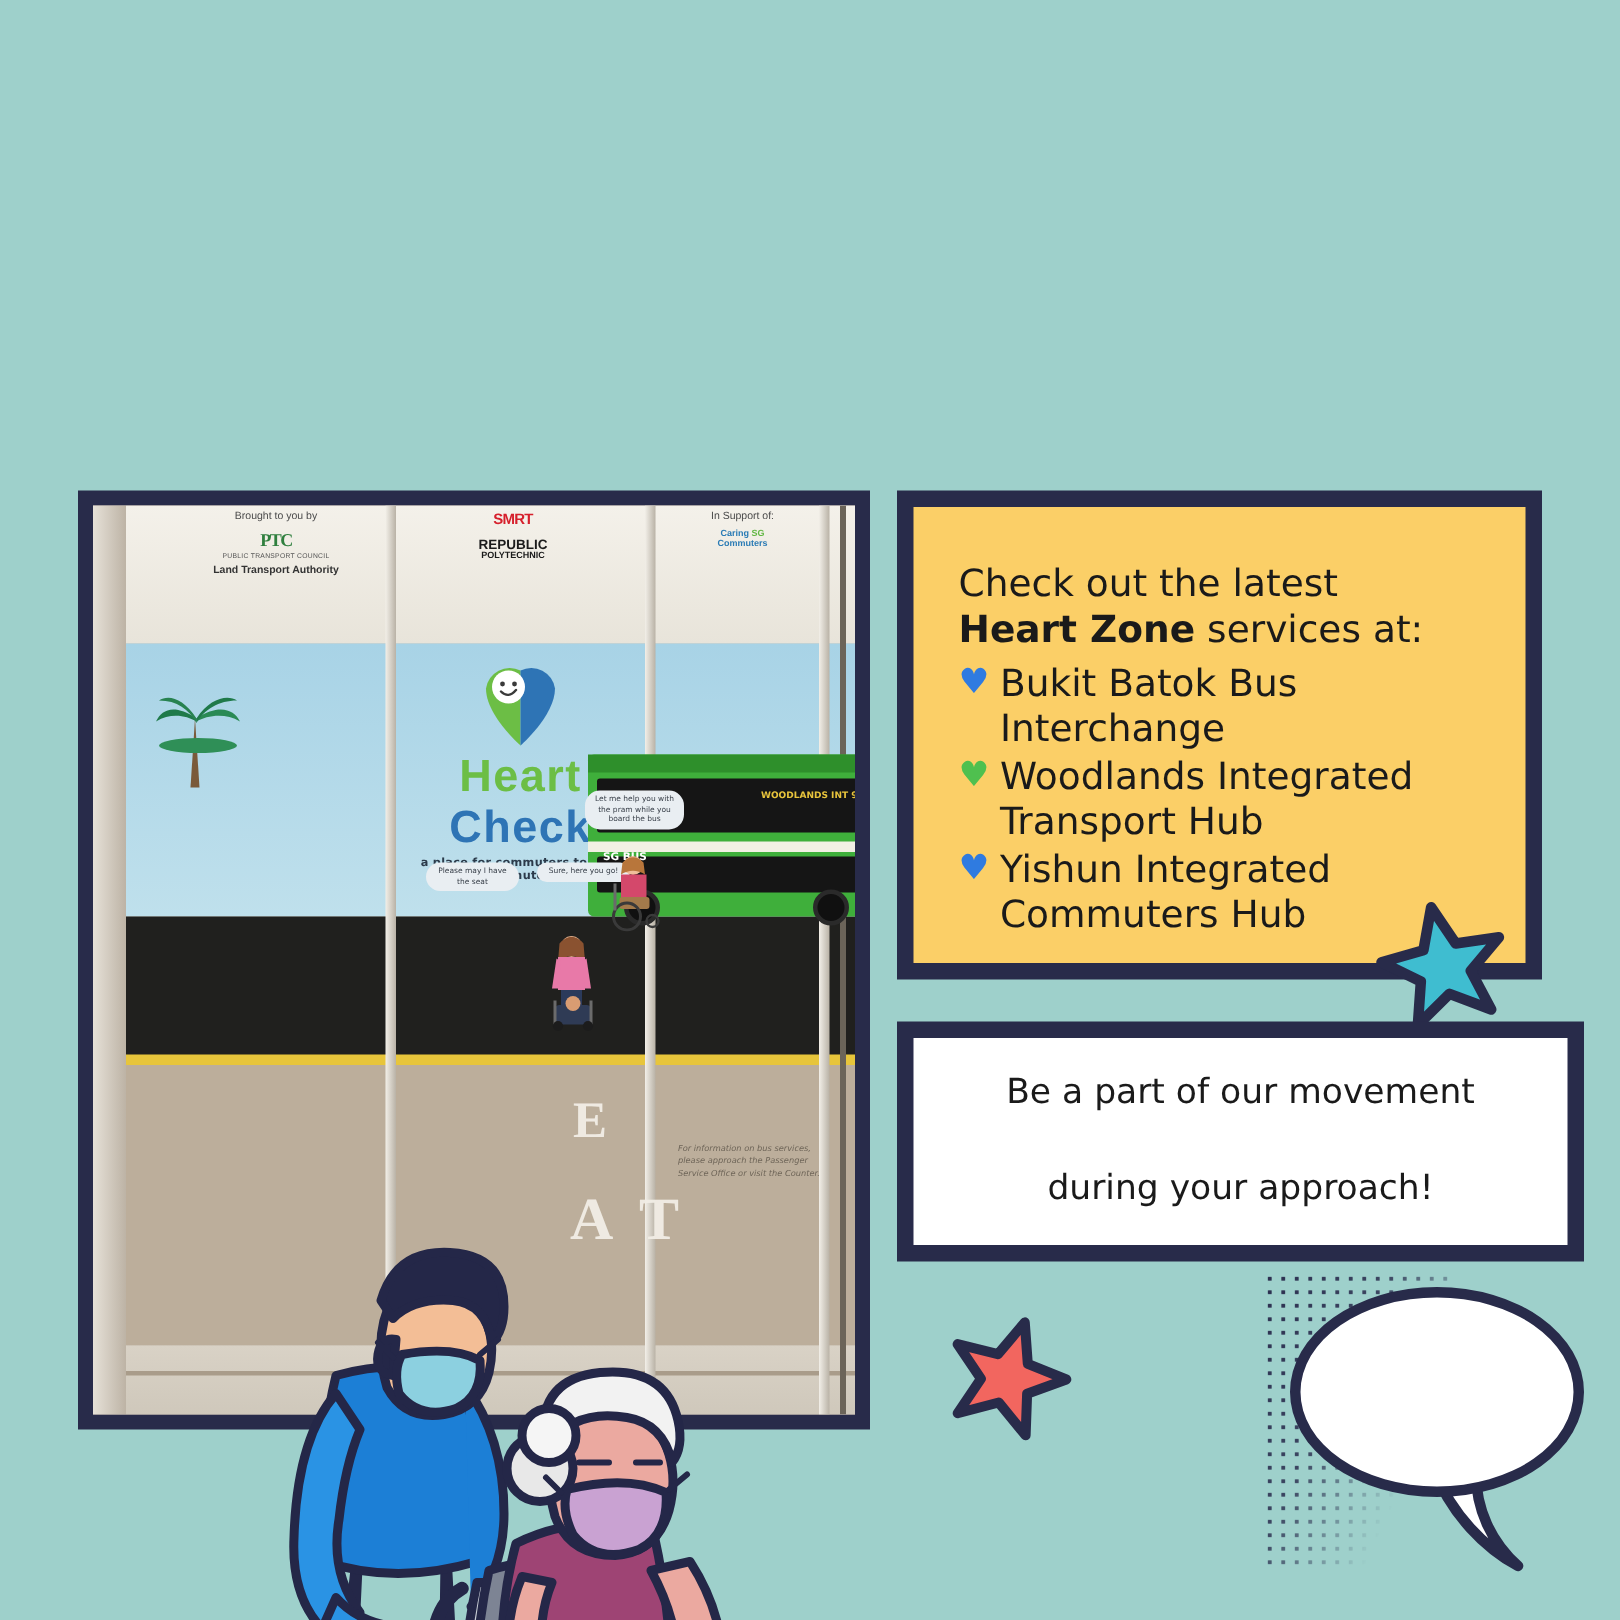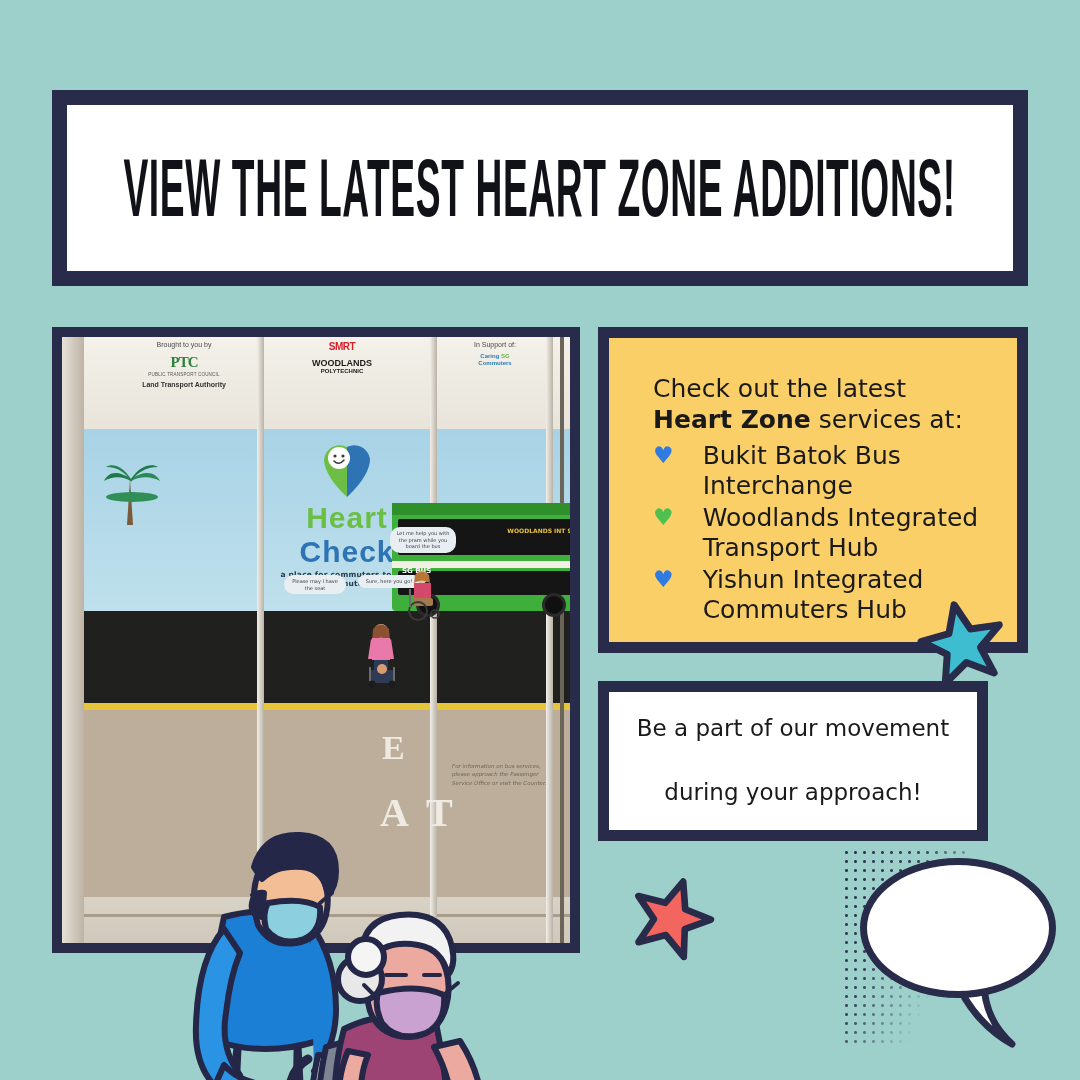--- a/index.html
+++ b/index.html
@@ -67,21 +67,21 @@
   .mullion.m1{left:195px;} .mullion.m2{left:368px;}
   .mullion.m3{left:484px;} .mullion.m4{left:498px;width:4px;background:#6b6459;}
 
   
   .band-col{position:absolute;top:4px;font-size:7px;color:#3b3b3b;
     font-family:"Liberation Sans",sans-serif;text-align:center;line-height:1.25;}
   .band-col.c1{left:58px;width:128px;}
   .band-col.c2{left:205px;width:150px;}
   .band-col.c3{left:378px;width:110px;}
   .band-title{font-size:7px;color:#4a4a4a;margin-bottom:3px;}
-  .ptc{font-size:15px;font-weight:bold;color:#2f7f3e;letter-spacing:-1px;
+  .ptc{font-size:12px;font-weight:bold;color:#2f7f3e;letter-spacing:-1px;
        font-family:"Liberation Serif",serif;}
   .ptc-sub{font-size:4.5px;color:#555;letter-spacing:.2px;}
   .lta{font-size:7px;color:#333;font-weight:bold;margin-top:4px;}
   .smrt{font-size:10px;font-weight:bold;color:#d6202c;letter-spacing:-.5px;
         font-family:"Liberation Sans",sans-serif;}
   .rp{font-size:9px;font-weight:bold;color:#1b1b1b;line-height:1;margin-top:5px;}
   .rp-sub{font-size:6px;font-weight:bold;color:#1b1b1b;}
   .mini-cc{font-size:6px;color:#2a7bb5;font-weight:bold;line-height:1.2;}
   .mini-cc .sg{color:#62B744;}
 
@@ -121,36 +121,36 @@
   
   .illus{position:absolute;left:60px;top:470px;width:520px;height:560px;}
 
   
   .yellow-card{
     position:absolute;left:598px;top:327px;width:430px;height:326px;
     background:#282B4A;box-sizing:border-box;padding:11px;
   }
   .yellow-inner{
     width:100%;height:100%;background:#FBCF67;box-sizing:border-box;
-    padding:36px 24px 0 44px;
+    padding:36px 24px 0 30px;
   }
   .yc-lead{font-family:"DejaVu Sans",sans-serif;font-size:25px;color:#1a1a1a;
     line-height:1.22;margin:0 0 6px 0;}
   .yc-lead b{font-weight:bold;}
   .yc-list{list-style:none;margin:0;padding:0;}
   .yc-list li{display:flex;align-items:flex-start;gap:7px;
     font-size:25px;color:#1a1a1a;line-height:1.20;margin-bottom:2px;}
   .heart-glyph{flex:0 0 auto;font-size:23px;line-height:1.25;}
   .heart-blue{color:#2F7BE0;}
   .heart-green{color:#4FC04F;}
-  .yc-txt{flex:1 1 auto;margin-left:22px;}
+  .yc-txt{flex:1 1 auto;}
 
   
   .white-card{
-    position:absolute;left:598px;top:681px;width:390px;height:160px;
+    position:absolute;left:598px;top:681px;width:458px;height:160px;
     background:#282B4A;box-sizing:border-box;padding:11px;
   }
   .white-inner{
     width:100%;height:100%;background:#FFFFFF;
     display:flex;align-items:center;justify-content:center;
   }
   .wc-text{font-family:"DejaVu Sans",sans-serif;font-size:23px;color:#1a1a1a;
     line-height:1.38;text-align:center;}
 
   
@@ -173,25 +173,20 @@
   .logo-words{font-family:"DejaVu Sans",sans-serif;line-height:1.08;}
   .logo-l1{font-size:16px;color:#2E86C1;}
   .logo-l1 .sg{color:#6CBE45;}
   .logo-l2{font-size:16px;color:#2E86C1;}
 </style>
 </head>
 <body>
 
 <div class="stage">
 
-  <div class="title-banner">
-    <div class="title-inner">
-      <div class="title-text">VIEW THE LATEST HEART ZONE ADDITIONS!</div>
-    </div>
-  </div>
 
   <div class="photo-panel">
     <div class="photo-inner">
 
       <div class="photo-clip">
         <div class="wall"></div>
         <div class="wall-left"></div>
         <div class="panel-band"></div>
         <div class="sky"></div>
         <div class="ground-dark"></div>
@@ -216,21 +211,21 @@
 
         <div class="band-col c1">
           <div class="band-title">Brought to you by</div>
           <div class="ptc">PTC</div>
           <div class="ptc-sub">PUBLIC TRANSPORT COUNCIL</div>
           <div class="lta">Land Transport Authority</div>
         </div>
 
         <div class="band-col c2">
           <div class="smrt">SMRT</div>
-          <div class="rp">WOODLANDS</div>
+          <div class="rp">REPUBLIC</div>
           <div class="rp-sub">POLYTECHNIC</div>
         </div>
 
         <div class="band-col c3">
           <div class="band-title">In Support of:</div>
           <div class="mini-cc">
             <span>Caring</span>
             <span class="sg">SG</span>
             <br>
             <span>Commuters</span>

